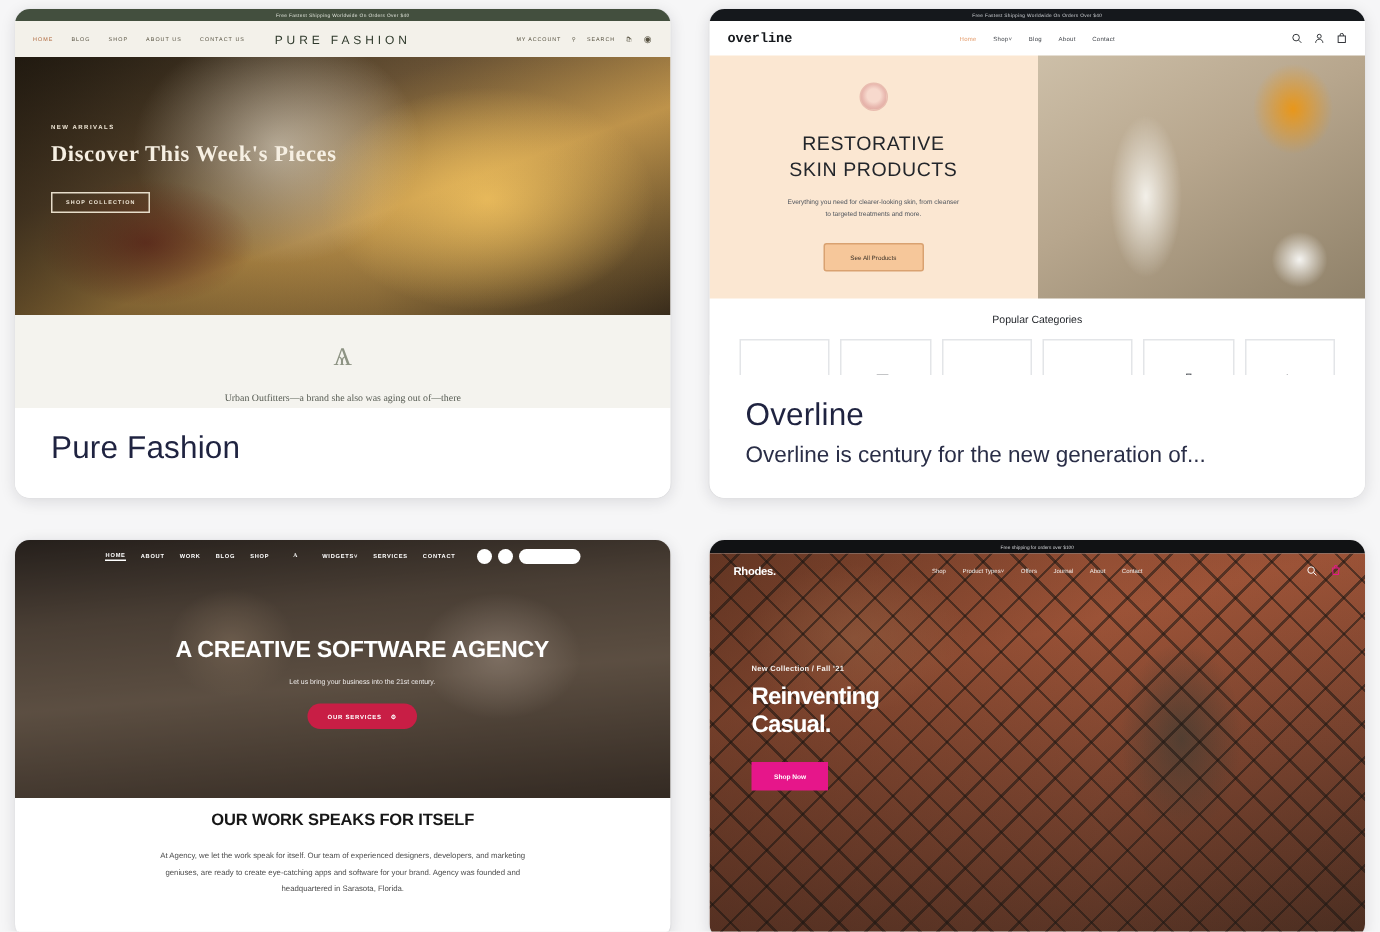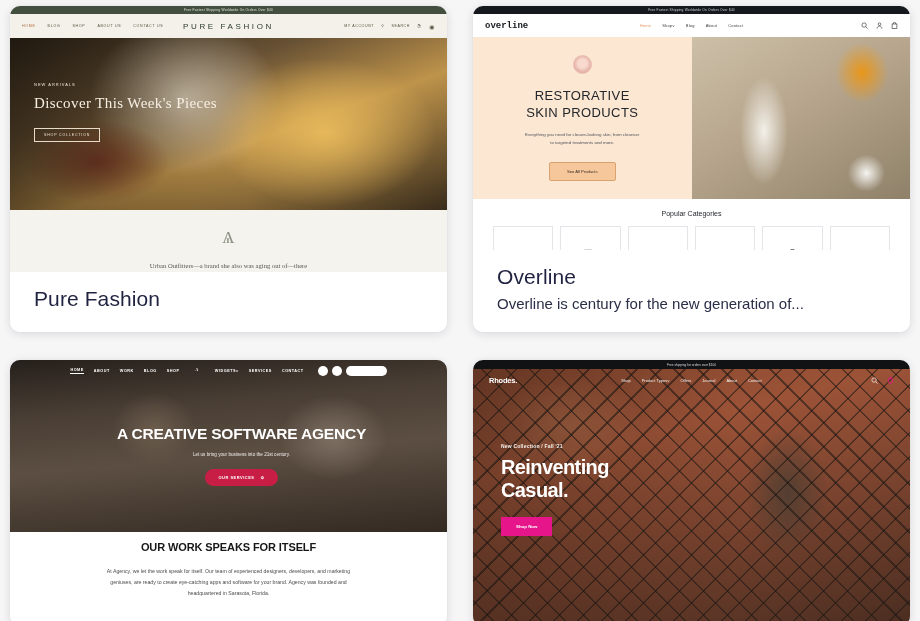--- a/index.html
+++ b/index.html
@@ -48,20 +48,21 @@
   .pf-logo { position: absolute; left: 0; right: 0; text-align: center;
              font-size: 8px; letter-spacing: 2.6px; color: #2f3a2c; pointer-events: none; }
   .pf-right { margin-left: auto; display: flex; align-items: center; gap: 7px; z-index:2; }
   .pf-right span { font-size: 3.6px; letter-spacing: .6px; color: #55503f; }
   .pf-hero { height: 172px; position: relative; overflow: hidden;
     background:
       radial-gradient(ellipse 120px 70px at 20% 72%, rgba(120,40,30,.75), transparent 60%),
       radial-gradient(ellipse 180px 120px at 72% 55%, rgba(245,196,96,.95), transparent 62%),
       radial-gradient(ellipse 160px 130px at 40% 35%, rgba(226,214,193,.9), transparent 60%),
       linear-gradient(160deg,#2a2318 0%,#6b5436 32%,#c79a4e 58%,#3a2d1c 100%);
+    font-weight: bold;
   }
   .pf-hero:after { content:""; position:absolute; inset:0;
       background: linear-gradient(90deg, rgba(25,18,10,.55), rgba(25,18,10,.05) 55%); }
   .pf-hero-in { position: absolute; left: 24px; top: 44px; z-index: 3; }
   .pf-eyebrow { font-size: 4px; letter-spacing: 1px; color: #efe6d6; margin-bottom: 6px; }
   .pf-h1 { font-family: "Liberation Serif", serif; font-size: 15px; color: #f6efe2;
            line-height: 1.45; letter-spacing: .4px; }
   .pf-btn { margin-top: 13px; display: inline-block; border: .7px solid #e6dcc9;
             color: #efe6d6; font-size: 3.6px; letter-spacing: .8px; padding: 4px 9px; }
   .pf-sec { background: #f4f3ee; height: 110px; text-align: center; padding-top: 18px; }
@@ -151,21 +152,21 @@
       repeating-linear-gradient(-45deg, rgba(30,24,20,.55) 0 1.6px, transparent 1.6px 17px);
   }
   .rh-veil { position: absolute; inset: 0; background: linear-gradient(90deg, rgba(20,14,10,.34), rgba(20,14,10,.06) 60%); }
   .rh-nav { position: relative; z-index: 4; height: 22px; display: flex; align-items: center; padding: 0 16px; justify-content: space-between; }
   .rh-logo { font-size: 7.5px; font-weight: 700; color: #fff; letter-spacing: -.2px; }
   .rh-links { position: absolute; left: 0; right: 0; display: flex; gap: 11px; justify-content: center; }
   .rh-links span { font-size: 4px; color: #f2eeea; }
   .rh-ricons { margin-left: auto; display: flex; gap: 9px; align-items: center; z-index: 3; }
   .rh-hero-in { position: relative; z-index: 4; padding: 52px 0 0 28px; }
   .rh-eyebrow { font-size: 5px; font-weight: 700; color: #f4f1ee; letter-spacing: .2px; }
-  .rh-h1 { font-size: 20px; font-weight: 700; color: #fff; line-height: 1.16;
+  .rh-h1 { font-size: 16px; font-weight: 700; color: #fff; line-height: 1.16;
            letter-spacing: -.6px; margin-top: 7px; }
   .rh-btn { margin-top: 15px; display: inline-block; background: #e6168a; color: #fff;
             font-size: 4.4px; font-weight: 700; padding: 7px 15px; }
 </style>
 </head>
 <body>
 
 <div class="grid">
 
   <div class="card">

